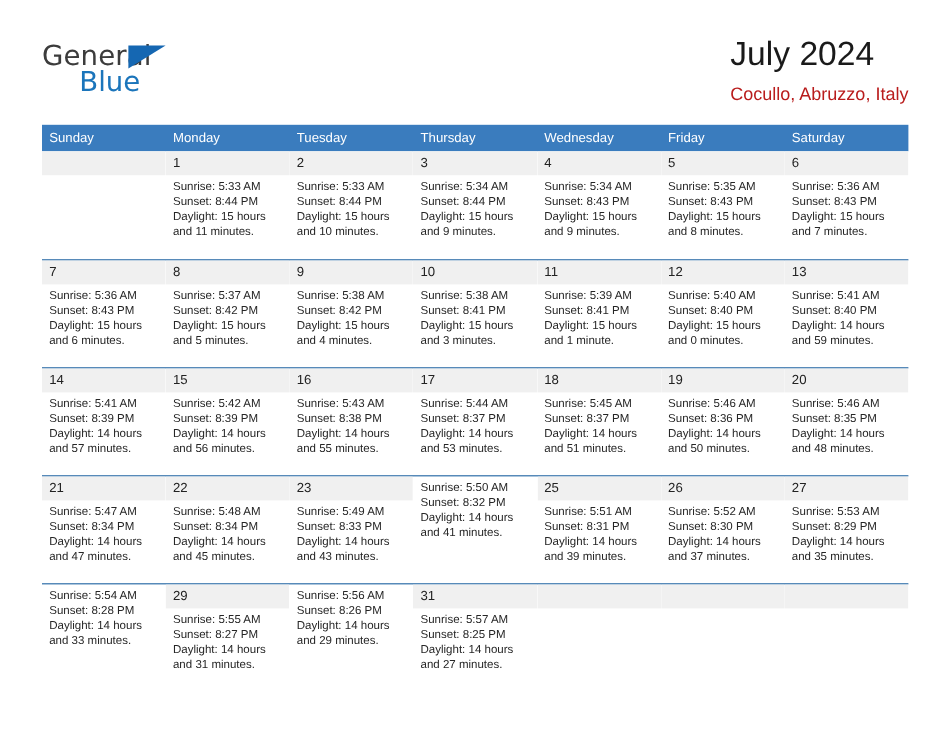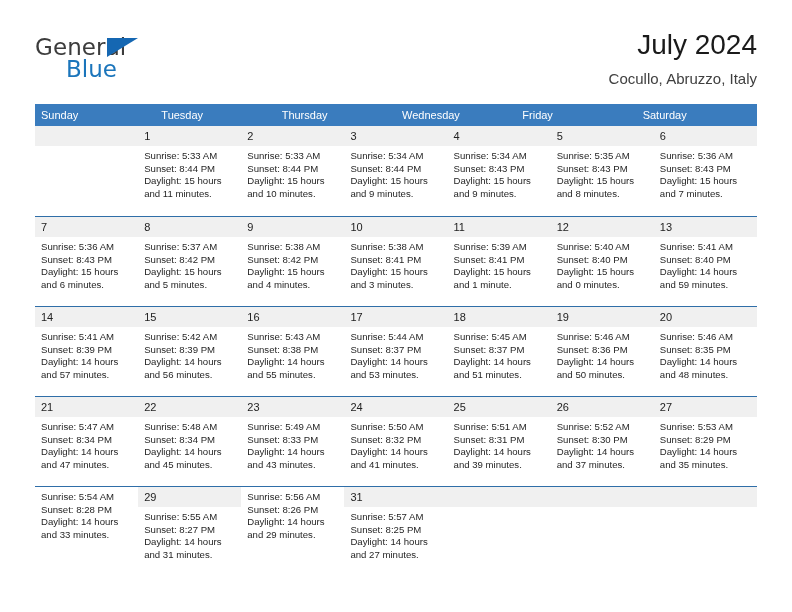--- a/index.html
+++ b/index.html
@@ -62,33 +62,33 @@
     font-size: 23px;
     color: #1b75bb;
     font-family: "DejaVu Sans", sans-serif;
     font-weight: 400;
     text-align: right;
   }
   .title-block {
     position: absolute;
     right: 0;
     top: 0;
-    text-align: right;
+    text-align: left;
   }
   .cal-title {
     font-size: 28px;
     font-weight: 400;
     color: #1a1a1a;
     line-height: 34px;
     white-space: nowrap;
   }
   .cal-subtitle {
     font-size: 15px;
     font-weight: 400;
-    color: #404040;
+    color: #b91c1c;
     line-height: 22px;
     margin-top: 6px;
     white-space: nowrap;
   }
 
   
   .calendar {
     position: absolute;
     left: 35px;
     top: 104px;
@@ -163,20 +163,21 @@
     <div class="title-block">
       <div class="cal-title">July 2024</div>
       <div class="cal-subtitle">Cocullo, Abruzzo, Italy</div>
     </div>
 
   </div>
 
   <div class="calendar">
     <div class="cal-head" id="cal-head">
         <div class="hcell">Sunday</div>
+        <div class="hcell">Monday</div>
         <div class="hcell">Tuesday</div>
         <div class="hcell">Thursday</div>
         <div class="hcell">Wednesday</div>
         <div class="hcell">Friday</div>
         <div class="hcell">Saturday</div>
       </div>
     <div id="cal-body">
         <div class="week">
           <div class="daycell">
             <div class="daynum-band">
@@ -436,23 +437,20 @@
               <span class="daynum">23</span>
             </div>
             <div class="dayinfo">
               <div>Sunrise: 5:49 AM</div>
               <div>Sunset: 8:33 PM</div>
               <div>Daylight: 14 hours</div>
               <div>and 43 minutes.</div>
             </div>
           </div>
           <div class="daycell">
-            <div class="daynum-band">
-              <span class="daynum">24</span>
-            </div>
             <div class="dayinfo">
               <div>Sunrise: 5:50 AM</div>
               <div>Sunset: 8:32 PM</div>
               <div>Daylight: 14 hours</div>
               <div>and 41 minutes.</div>
             </div>
           </div>
           <div class="daycell">
             <div class="daynum-band">
               <span class="daynum">25</span>

